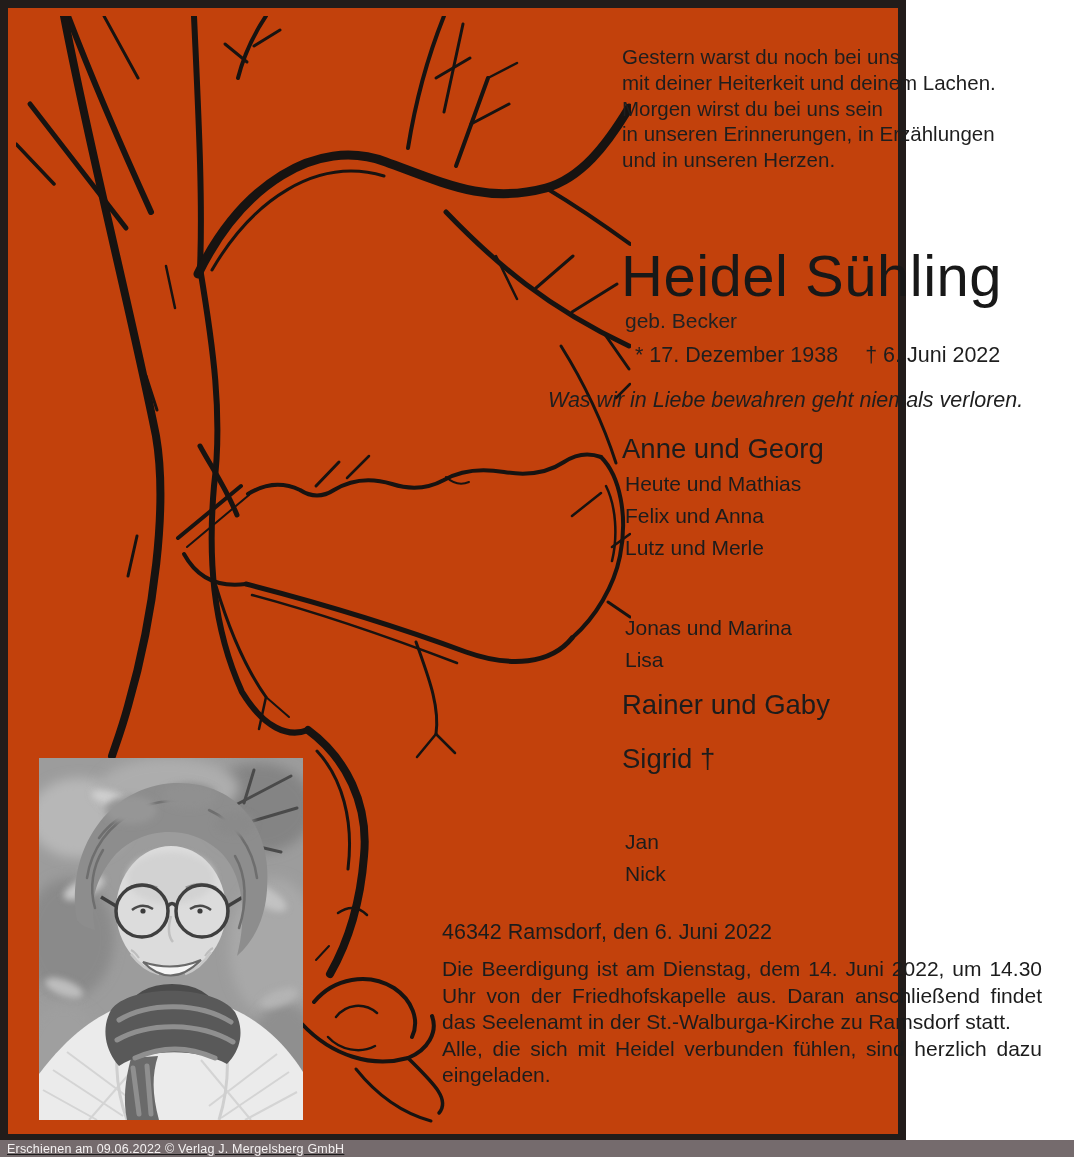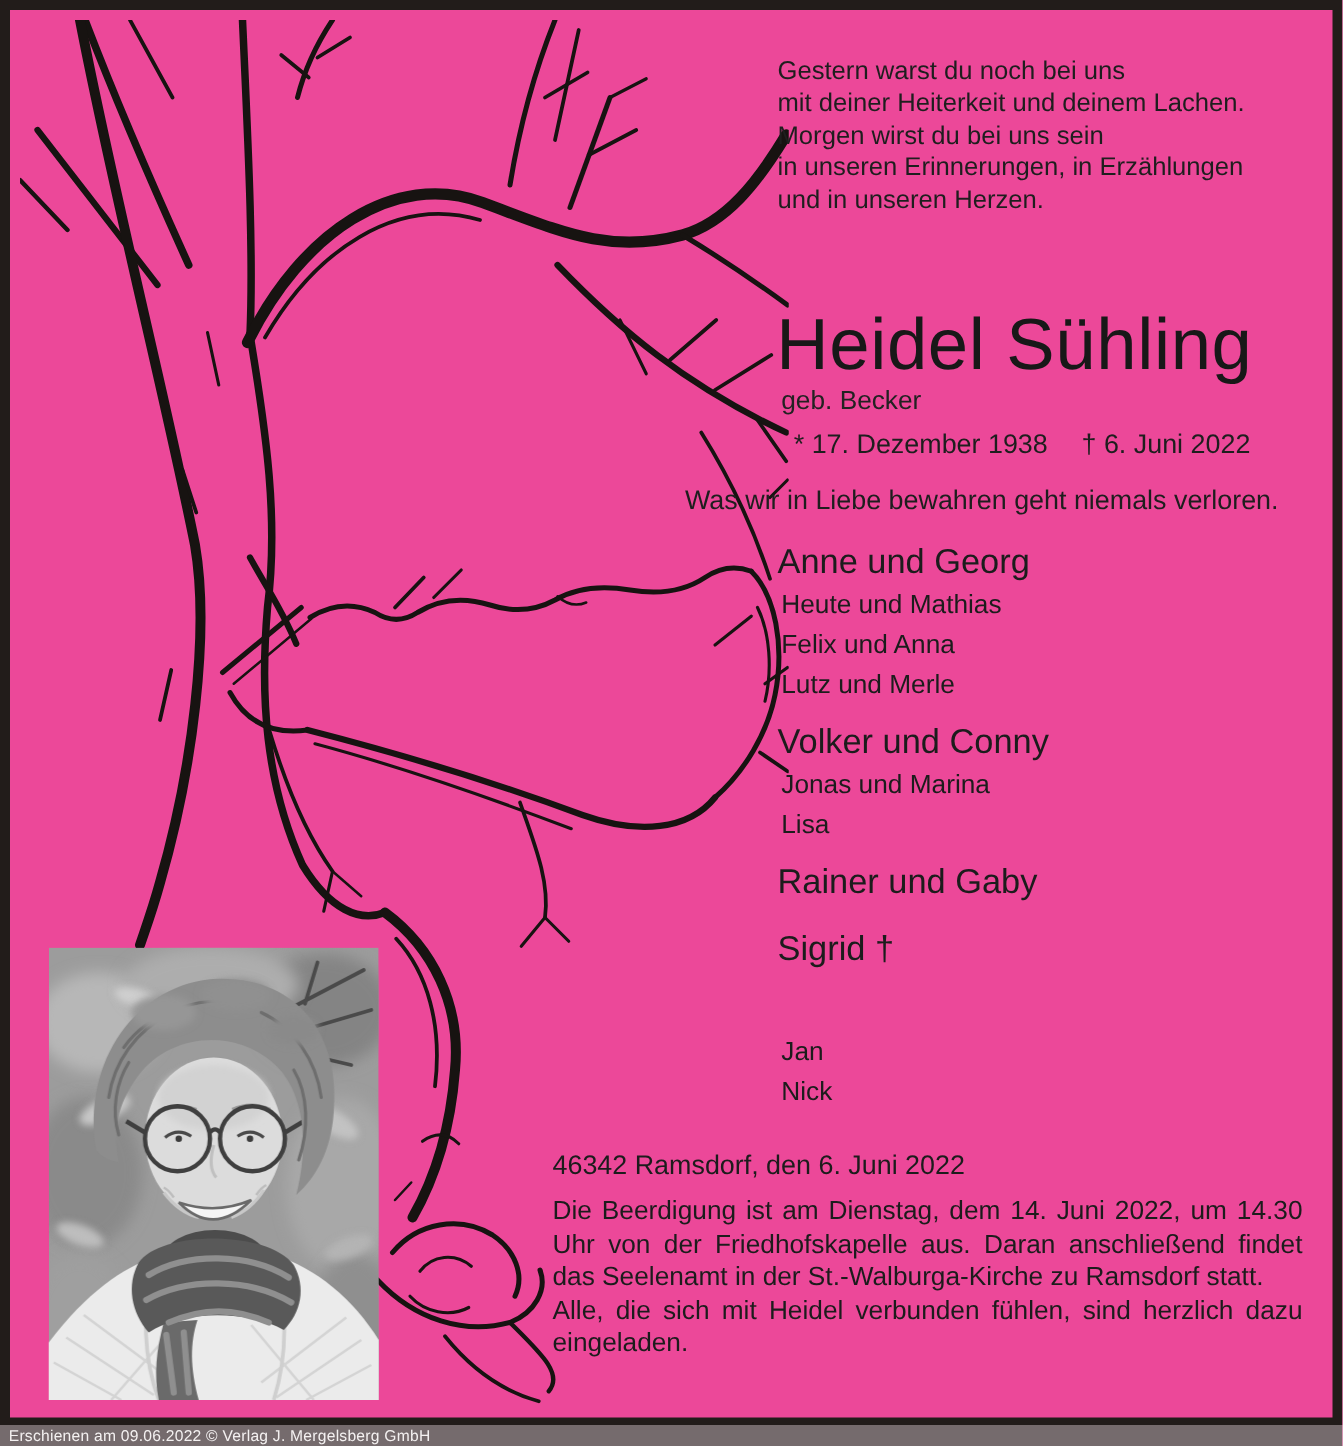--- a/index.html
+++ b/index.html
@@ -6,24 +6,24 @@
   html,body { width:1074px; height:1157px; }
   body {
     position:relative;
     background:#ffffff;
     font-family:"Liberation Sans", sans-serif;
     color:#1b1b1b;
     overflow:hidden;
   }
   .card {
     position:absolute; left:0; top:0;
-    width:1074px; height:1140px;
+    width:906px; height:1140px;
     border:8px solid #221c1a;
     border-bottom-width:6px;
-    background:#ec4899;
+    background:#c2410c;
   }
   .tree-wrap { position:absolute; left:8px; top:8px; width:615px; height:1126px; }
   .portrait-wrap {
     position:absolute; left:31px; top:750px;
     width:264px; height:362px; overflow:hidden;
   }
   .poem {
     position:absolute; left:614px; top:36px;
     font-size:20.5px; line-height:25.8px; color:#1e1e1e;
     white-space:nowrap;
@@ -37,21 +37,21 @@
     position:absolute; left:617px; top:301px;
     font-size:21px; color:#222;
   }
   .dates {
     position:absolute; left:614px; top:335px;
     font-size:21.5px; color:#1e1e1e; white-space:nowrap;margin-left:13px;
   }
   .dates .death { margin-left:27px; }
   .motto {
     position:absolute; left:540px; top:380px;
-    font-size:21.5px; color:#1e1e1e; white-space:nowrap;
+    font-size:21.5px; color:#1e1e1e; white-space:nowrap;font-style:italic;
   }
   .mourners {
     position:absolute; left:614px; top:420px;
     width:455px; height:480px;
   }
   .mourner { position:absolute; white-space:nowrap; color:#1c1c1c; }
   .mourner.m-large { font-size:27.5px; line-height:30px; }
   .mourner.m-small { font-size:21px; line-height:24px; left:3px; }
   .place-date {
     position:absolute; left:434px; top:912px;
@@ -62,20 +62,21 @@
     font-size:21px; line-height:26.6px; color:#1c1c1c;
     text-align:justify;
   }
   .funeral p { margin:0; }
   .footer-bar {
     position:absolute; left:0; top:1140px;
     width:1074px; height:17px;
     background:#756b6d;
     display:flex; align-items:center;
     padding-left:7px;
+    text-decoration:underline;
   }
   .footer-text {
     color:#f4f1f1; font-size:12.5px; line-height:14px;
     letter-spacing:0.2px; white-space:nowrap;
   }
   svg { display:block; }
 </style>
 </head>
 <body>
 
@@ -272,21 +273,20 @@
     <span class="birth">* 17. Dezember 1938</span><span class="death">† 6. Juni 2022</span>
   </div>
 
   <div class="motto">Was wir in Liebe bewahren geht niemals verloren.</div>
 
   <div class="mourners">
     <div class="mourner m-large" style="top:6px">Anne und Georg</div>
     <div class="mourner m-small" style="top:44px">Heute und Mathias</div>
     <div class="mourner m-small" style="top:76px">Felix und Anna</div>
     <div class="mourner m-small" style="top:108px">Lutz und Merle</div>
-    <div class="mourner m-large" style="top:150px">Volker und Conny</div>
     <div class="mourner m-small" style="top:188px">Jonas und Marina</div>
     <div class="mourner m-small" style="top:220px">Lisa</div>
     <div class="mourner m-large" style="top:262px">Rainer und Gaby</div>
     <div class="mourner m-large" style="top:316px">Sigrid †</div>
     <div class="mourner m-small" style="top:402px">Jan</div>
     <div class="mourner m-small" style="top:434px">Nick</div>
   </div>
 
   <div class="place-date">46342 Ramsdorf, den 6. Juni 2022</div>
 

